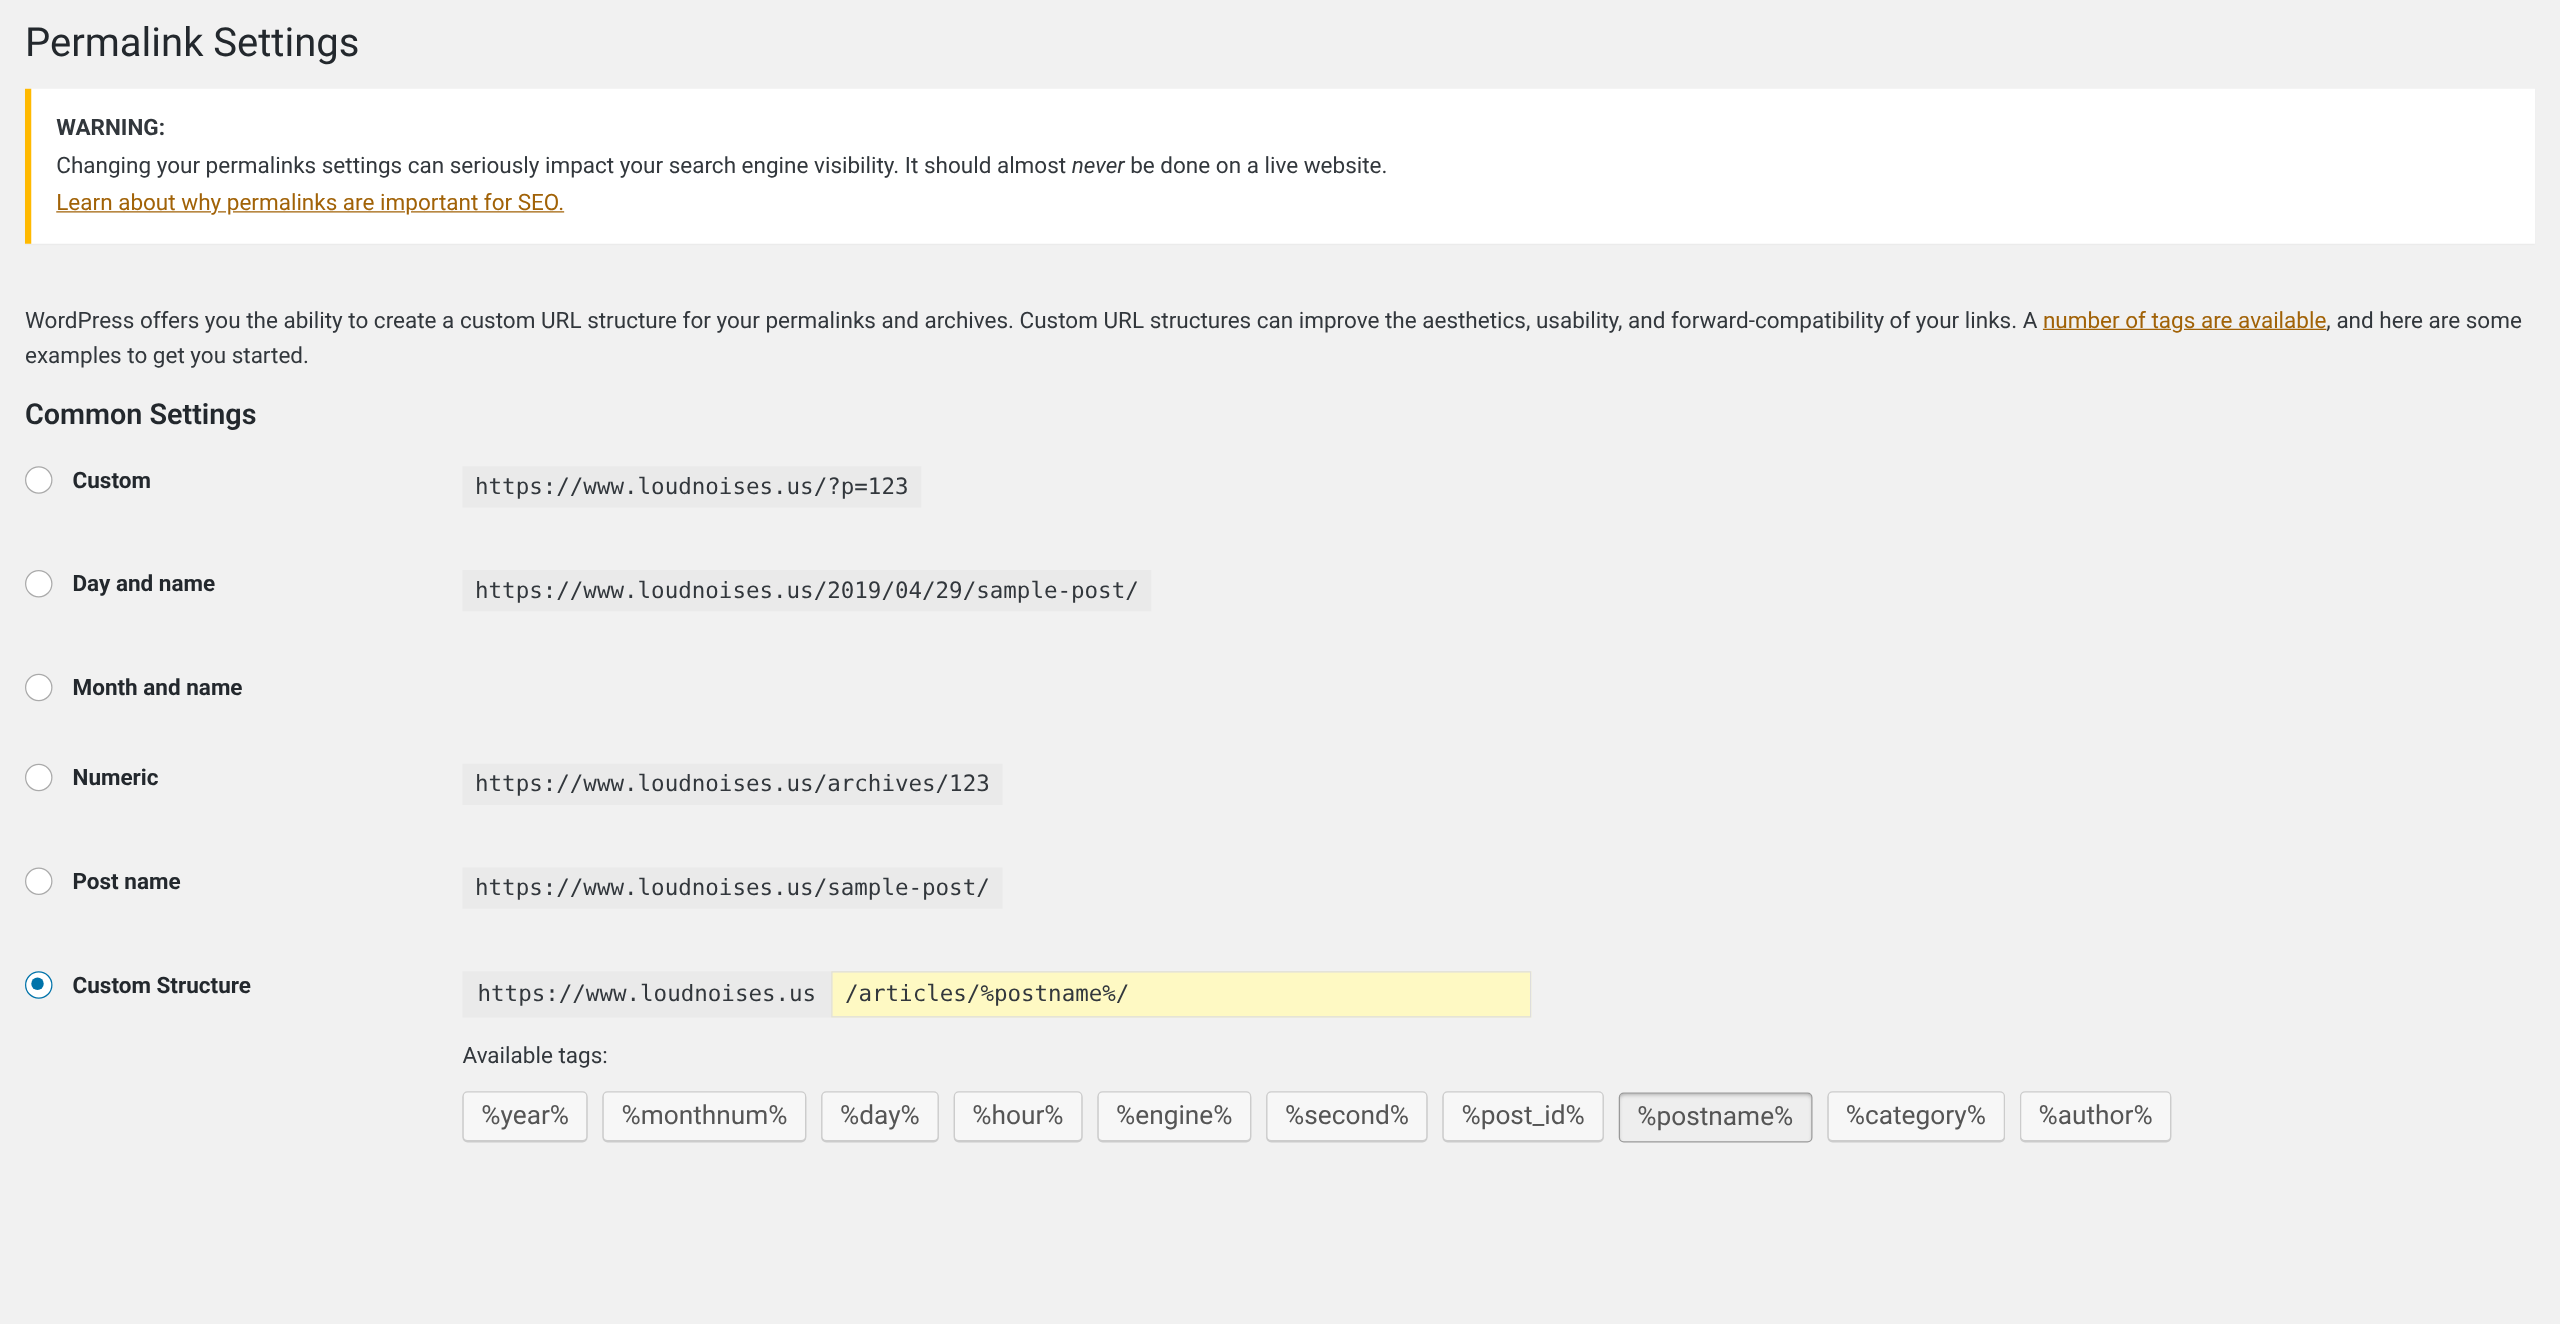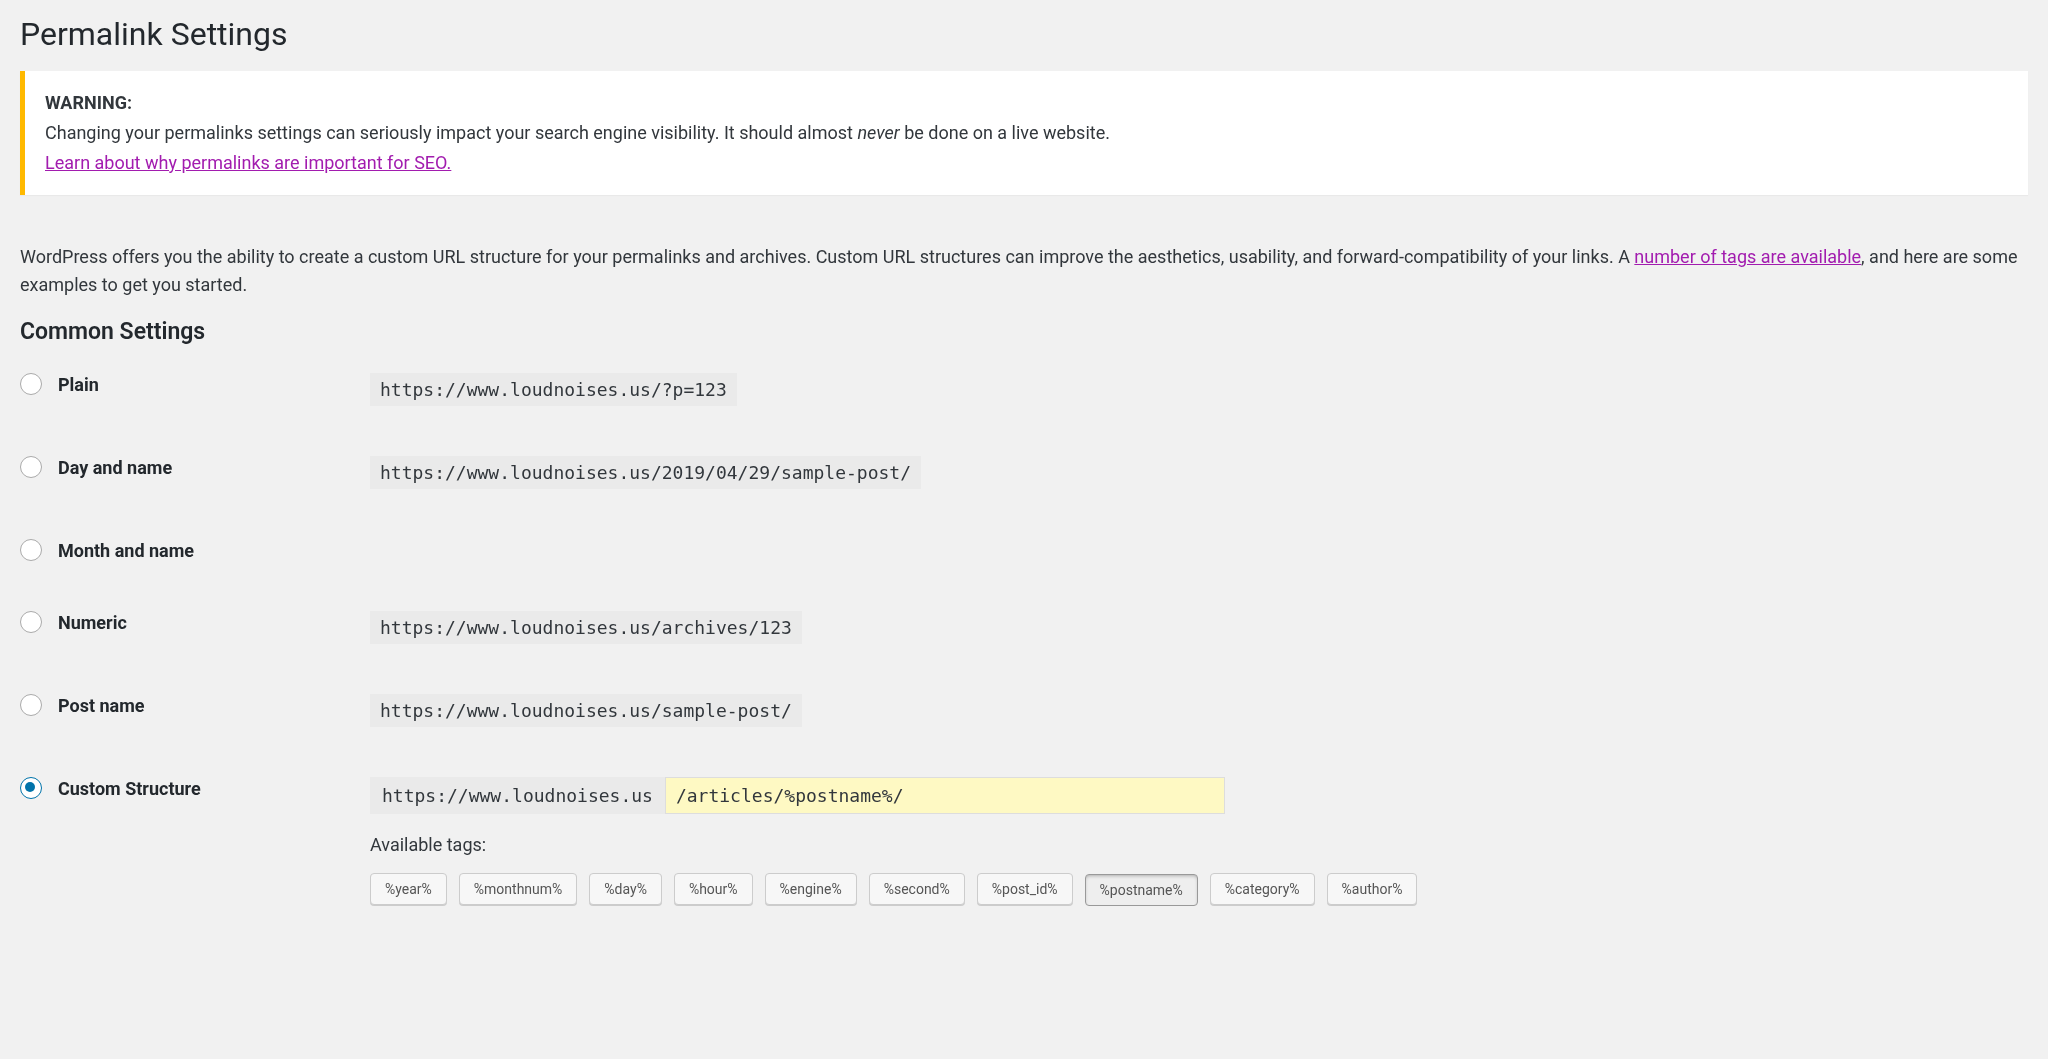--- a/index.html
+++ b/index.html
@@ -31,21 +31,21 @@
       font-weight: 700;
     }
     .notice p {
       margin: 2px 0;
       line-height: 1.55;
     }
     .notice em {
       font-style: italic;
     }
     a {
-      color: #a21caf;
+      color: #a16207;
     }
     .intro {
       font-size: 18px;
       line-height: 1.55;
       margin-bottom: 20px;
       color: #32373c;
       margin-top: 48px;
     }
     h2.section-heading {
       font-size: 23px;
@@ -136,21 +136,21 @@
       margin-bottom: 18px;
       color: #32373c;
     }
     .tag-buttons {
       display: flex;
       gap: 12px;
       flex-wrap: wrap;
     }
     .tag-btn {
       font-family: -apple-system, BlinkMacSystemFont, "Segoe UI", Roboto, sans-serif;
-      font-size: 14px;
+      font-size: 21px;
       padding: 7px 14px;
       background: #f7f7f7;
       border: 1px solid #ccc;
       border-radius: 4px;
       cursor: pointer;
       color: #555;
       box-shadow: 0 1px 0 #ccc;
     }
     .tag-btn.active {
       background: #eee;
@@ -178,21 +178,21 @@
 
 <p class="intro">
   <span>WordPress offers you the ability to create a custom URL structure for your permalinks and archives. Custom URL structures can improve the aesthetics, usability, and forward-compatibility of your links. A </span><a href="#">number of tags are available</a><span>, and here are some examples to get you started.</span>
 </p>
 
 <h2 class="section-heading">Common Settings</h2>
 
 <div class="row">
   <div class="radio-col">
     <input type="radio" name="permalink" style="">
-    <label class="radio-label">Plain</label>
+    <label class="radio-label">Custom</label>
   </div>
   <div class="value-col">
     <code class="sample">https://www.loudnoises.us/?p=123</code>
   </div>
 </div>
 
 <div class="row">
   <div class="radio-col">
     <input type="radio" name="permalink" style="">
     <label class="radio-label">Day and name</label>

